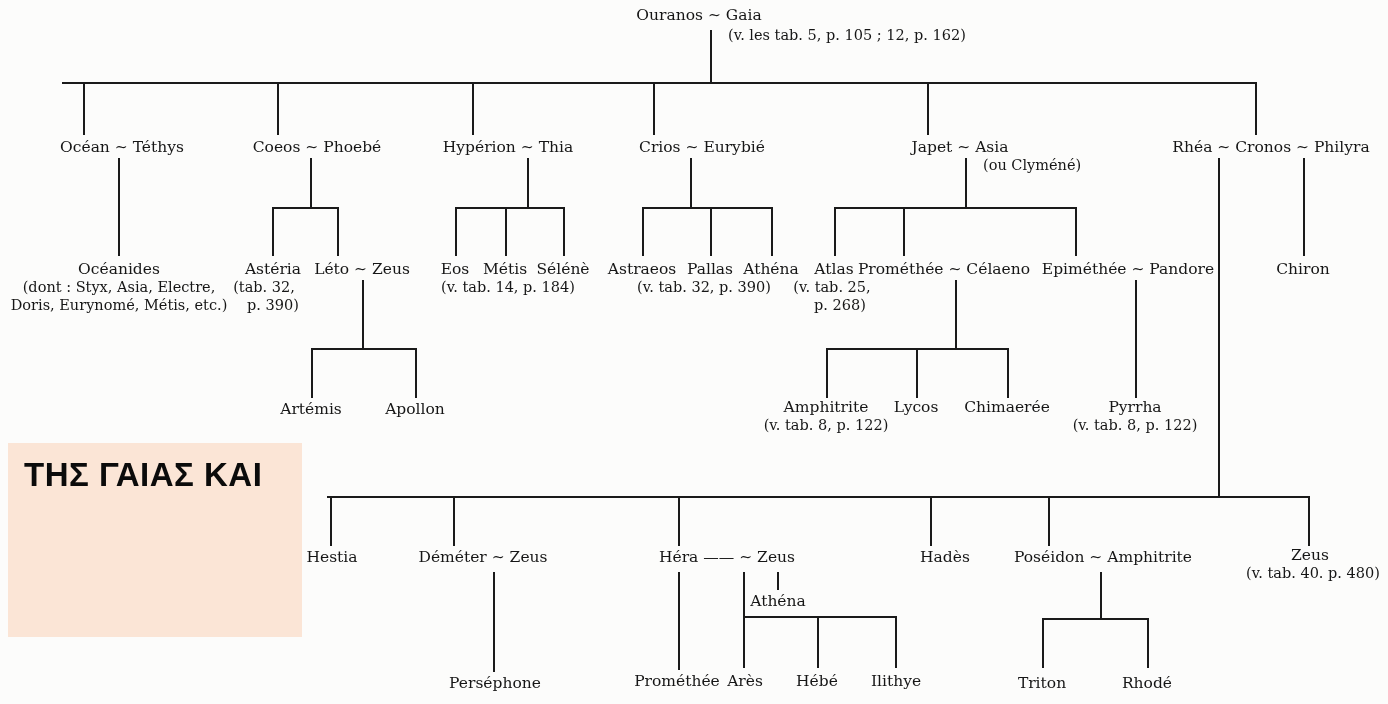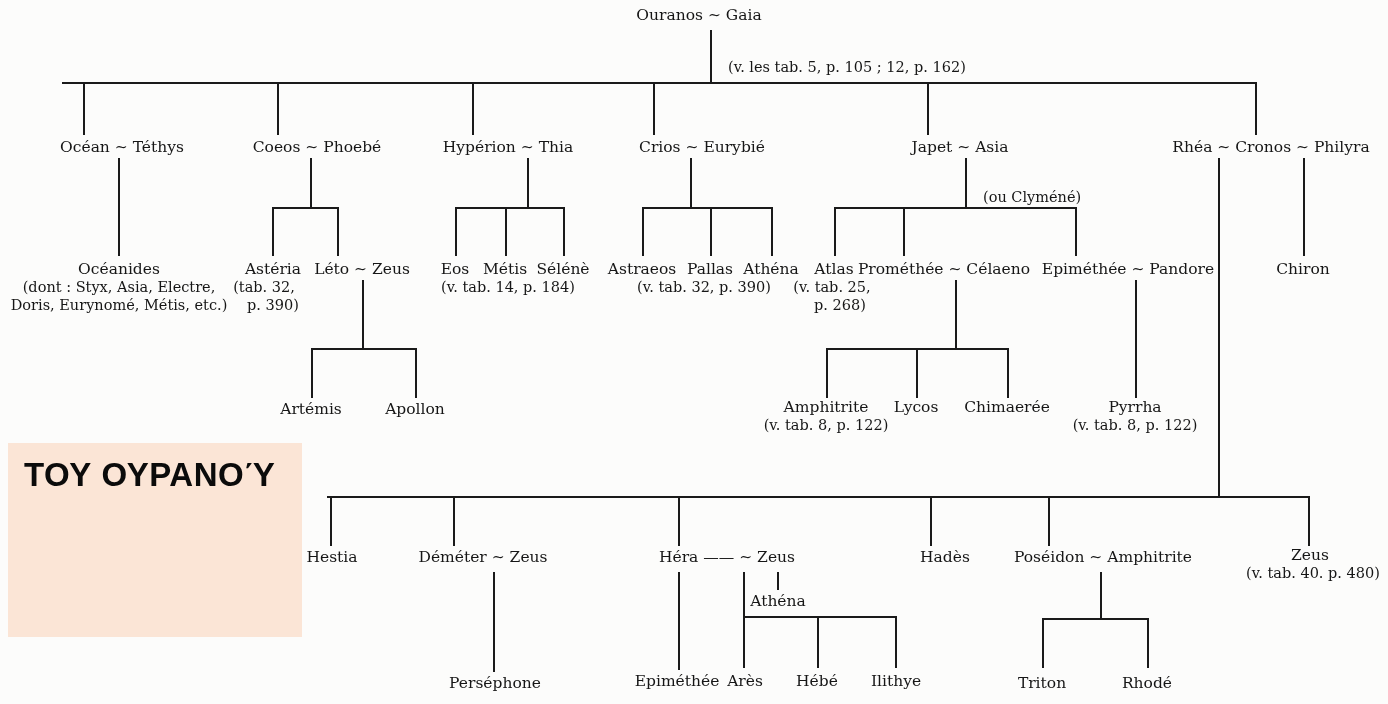--- a/index.html
+++ b/index.html
@@ -15,21 +15,21 @@
     background:var(--background); overflow:hidden;
     font-family:"DejaVu Serif", serif; color:var(--text);
   }
   .hl { position:absolute; height:2px; background:var(--line); }
   .vl { position:absolute; width:2px;  background:var(--line); }
   .node {
     position:absolute; transform:translateX(-50%);
     white-space:nowrap; font-size:15.5px; line-height:18px; color:var(--text);
   }
   .note { font-size:14.5px; }
-  .la { transform:none;margin-top:32px; } 
+  .la { transform:none; } 
   .title-box {
     position:absolute; left:8px; top:443px; width:294px; height:194px;
     background:var(--title_box_bg);
     font-family:"Liberation Sans", sans-serif; font-weight:bold;
     font-size:33px; line-height:47px; color:#0b0b0b;
     padding:8px 0 0 16px; box-sizing:border-box; letter-spacing:0.5px;
   }
 </style>
 </head>
 <body>
@@ -162,24 +162,24 @@
   <div class="node" style="left:483px;top:548px">Déméter ∼ Zeus</div>
   <div class="node" style="left:727px;top:548px">Héra —— ∼ Zeus</div>
   <div class="node" style="left:945px;top:548px">Hadès</div>
   <div class="node" style="left:1103px;top:548px">Poséidon ∼ Amphitrite</div>
   <div class="node" style="left:1310px;top:546px">Zeus</div>
   <div class="node note" style="left:1313px;top:564px">(v. tab. 40. p. 480)</div>
 
   <div class="node" style="left:778px;top:592px">Athéna</div>
 
   <div class="node" style="left:495px;top:674px">Perséphone</div>
-  <div class="node" style="left:677px;top:672px">Epiméthée</div>
+  <div class="node" style="left:677px;top:672px">Prométhée</div>
   <div class="node" style="left:745px;top:672px">Arès</div>
   <div class="node" style="left:817px;top:672px">Hébé</div>
   <div class="node" style="left:896px;top:672px">Ilithye</div>
   <div class="node" style="left:1042px;top:674px">Triton</div>
   <div class="node" style="left:1147px;top:674px">Rhodé</div>
 
   <div class="title-box">
-    <div>ΤΟΥ ΟΥΡΑΝΟΎ</div>
+    <div>ΤΗΣ ΓΑΙΑΣ ΚΑΙ</div>
   </div>
 
 </div>
 
 </body></html>

